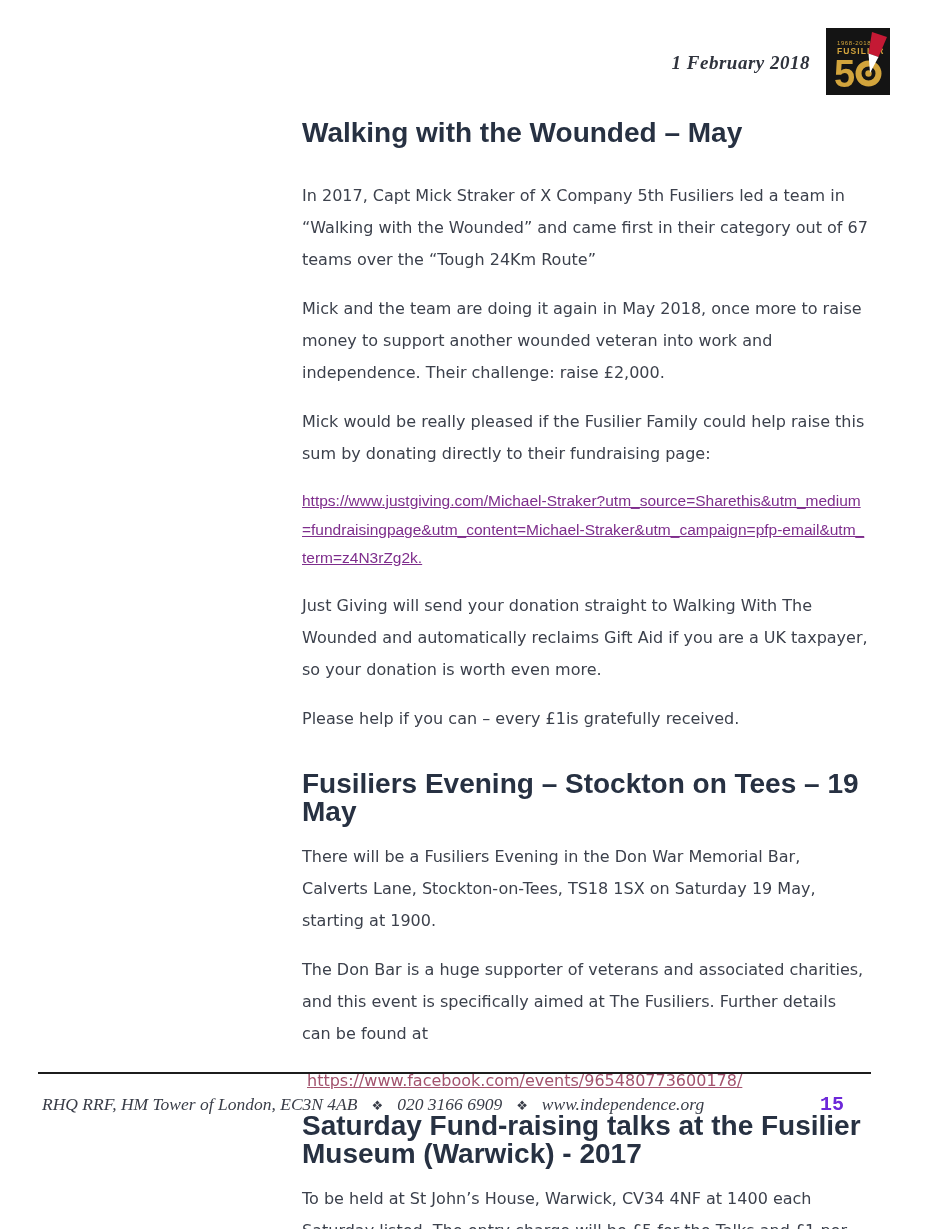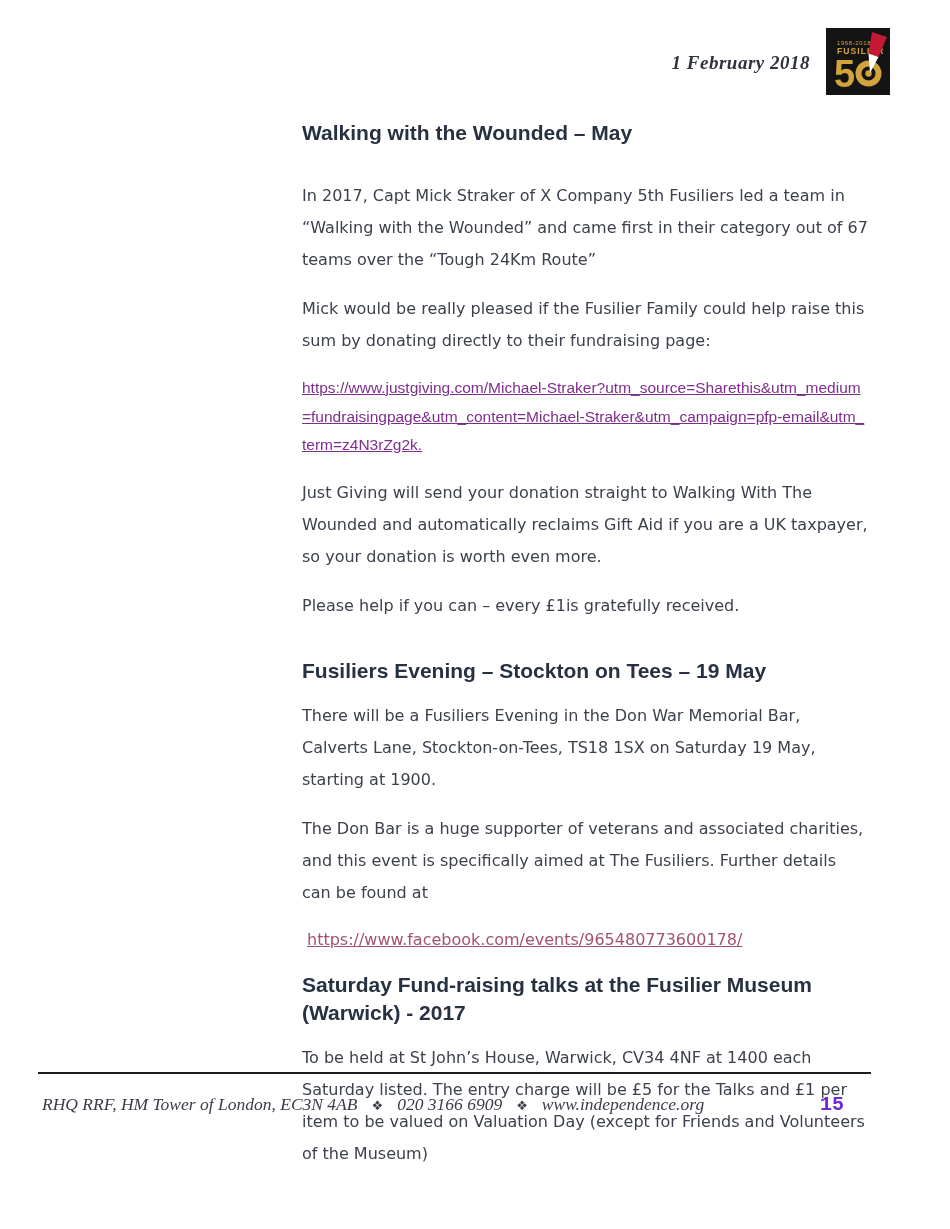--- a/index.html
+++ b/index.html
@@ -25,21 +25,21 @@
     width:64px; height:67px;
   }
   
   .content {
     position:absolute; left:302px; top:119px; width:566px;
     color:#3c414c;
   }
   .heading {
     font-family:"Liberation Sans", sans-serif;
     font-weight:bold;
-    font-size:21px; line-height:28px;
+    font-size:28px; line-height:28px;
     color:#273142;
     margin:0 0 33px 0;
   }
   .heading.h-tight { margin-bottom:15px; }
   .heading.mt-s2 { margin-top:35px; }
   .heading.mt-s3 { }
   .para {
     font-size:16px; line-height:32px;
     margin:0 0 17px 0;
     color:#3c414c;
@@ -99,20 +99,21 @@
     <circle cx="42.5" cy="45.5" r="10" fill="none" stroke="#d2a43c" stroke-width="6"></circle>
     <circle cx="42.5" cy="45.5" r="3.2" fill="#d2a43c"></circle>
     <polygon points="46,4 61,9 52.5,29 42.5,25.5" fill="#c41934"></polygon>
     <polygon points="42.5,25.5 52.5,29 44,45" fill="#ffffff"></polygon>
   </svg>
 
   <div class="content">
 
     <div class="heading">Walking with the Wounded – May</div>
     <p class="para">In 2017, Capt Mick Straker of X Company 5th Fusiliers led a team in “Walking with the Wounded” and came first in their category out of 67 teams over the “Tough 24Km Route”</p>
+    <p class="para">Mick and the team are doing it again in May 2018, once more to raise money to support another wounded veteran into work and independence.  Their challenge: raise £2,000.</p>
     <p class="para">Mick would be really pleased if the Fusilier Family could help raise this sum by donating directly to their fundraising page:</p>
     <p class="link-block">
       <a class="jg-link" style="color:#7e2d8c" href="#" title="https://www.justgiving.com/Michael-Straker?utm_source=Sharethis&amp;utm_medium=fundraisingpage&amp;utm_content=Michael-Straker&amp;utm_campaign=pfp-email&amp;utm_term=z4N3rZg2k.">https://www.justgiving.com/Michael-Straker?utm_source=Sharethis&amp;utm_medium=fundraisingpage&amp;utm_content=Michael-Straker&amp;utm_campaign=pfp-email&amp;utm_term=z4N3rZg2k.</a>
     </p>
     <p class="para">Just Giving will send your donation straight to Walking With The Wounded and automatically reclaims Gift Aid if you are a UK taxpayer, so your donation is worth even more.</p>
     <p class="para">Please help if you can – every £1is gratefully received.</p>
 
     <div class="heading h-tight mt-s2">Fusiliers Evening – Stockton on Tees – 19 May</div>
     <p class="para">There will be a Fusiliers Evening in the Don War Memorial Bar, Calverts Lane, Stockton-on-Tees, TS18 1SX on Saturday 19 May, starting at 1900.</p>
     <p class="para">The Don Bar is a huge supporter of veterans and associated charities, and this event is specifically aimed at The Fusiliers. Further details can be found at</p>

